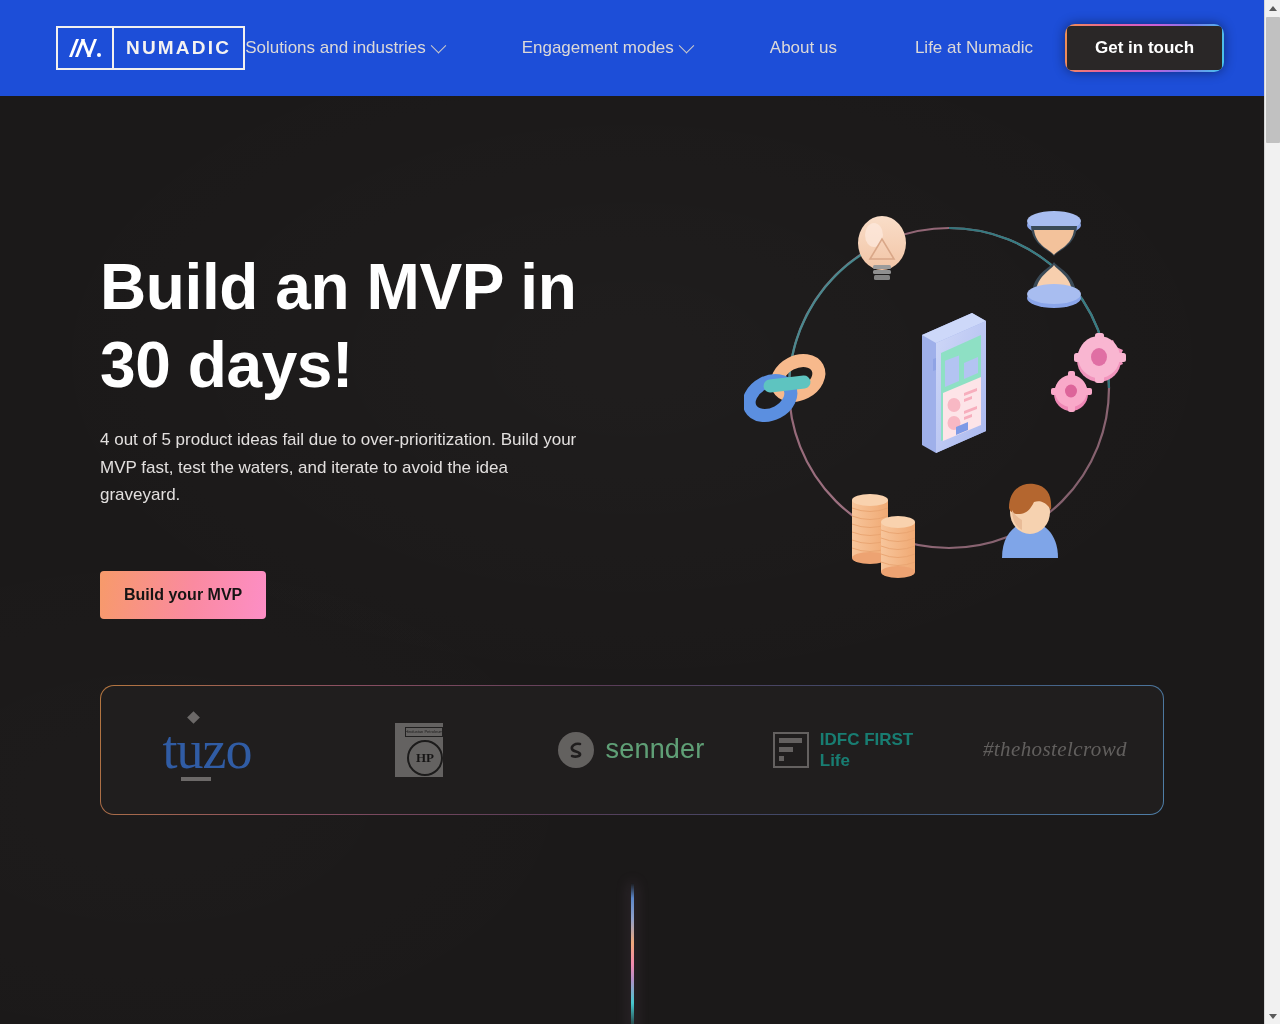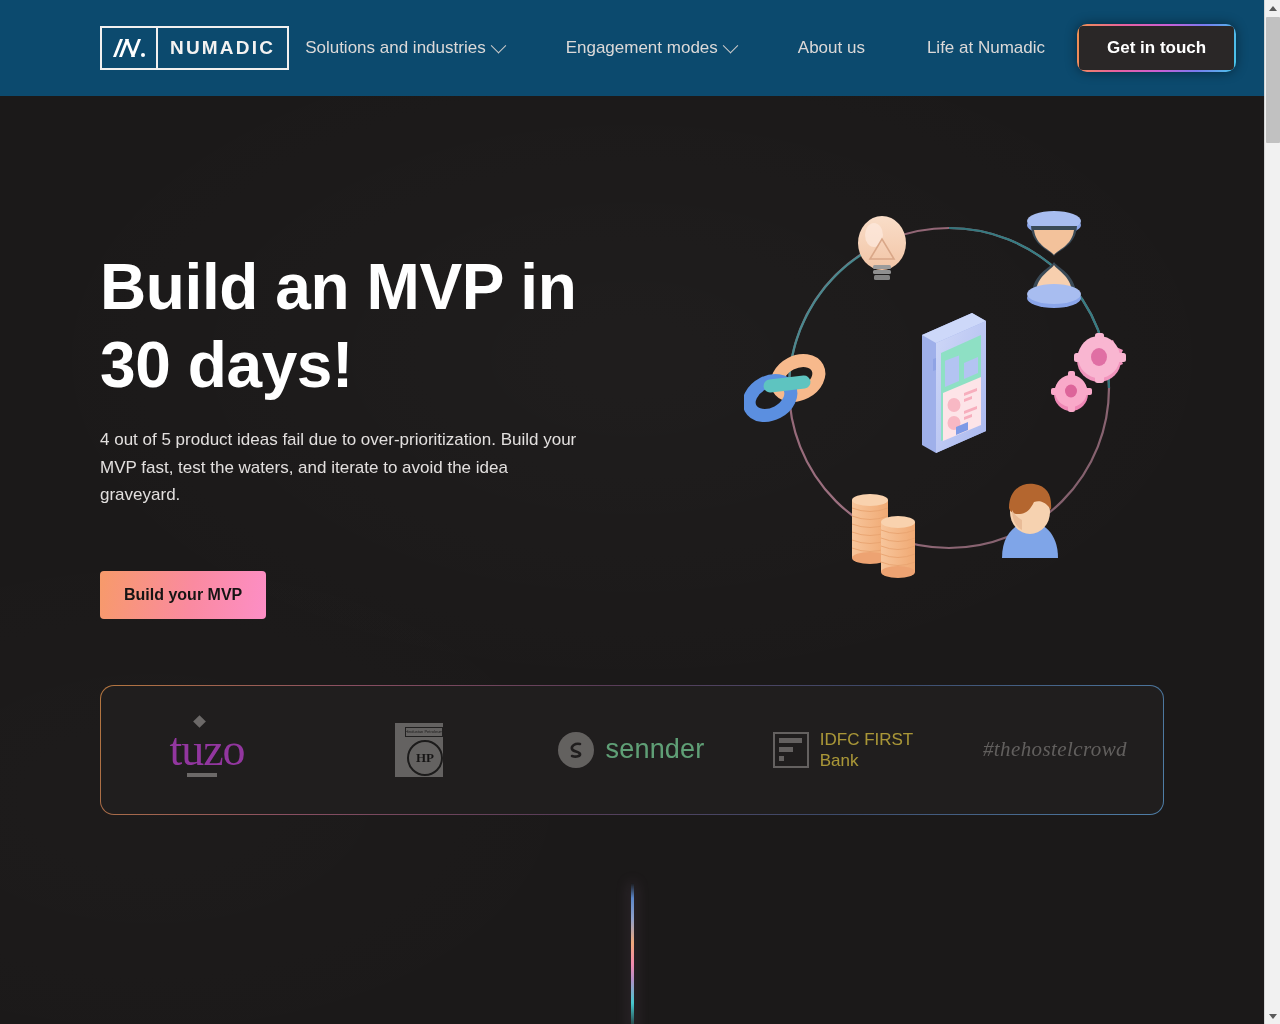--- a/index.html
+++ b/index.html
@@ -23,23 +23,23 @@
     content:""; position:absolute; inset:0; pointer-events:none;
     background:
       radial-gradient(ellipse 900px 500px at 50% 35%, rgba(255,255,255,.018), transparent 70%),
       radial-gradient(ellipse 700px 400px at 12% 78%, rgba(255,255,255,.012), transparent 70%);
   }
 
   
   .site-header{
     position:relative; z-index:6;
     height:96px;
-    background:#0c4a6e;
+    background:#1d4ed8;
     display:flex; align-items:center;
-    padding:0 100px;
+    padding:0 56px;
   }
   .brand{
     display:flex; align-items:stretch;
     height:44px;
     border:2px solid #f2f0ef;
     flex:0 0 auto;
   }
   .brand-mark{
     width:56px;
     border-right:2px solid #f2f0ef;
@@ -47,22 +47,22 @@
   }
   .brand-name{
     display:flex; align-items:center;
     padding:0 12px;
     font-size:19px; font-weight:700; letter-spacing:2.2px;
     color:#f4f2f1;
   }
 
   .nav{
     display:flex; align-items:center;
-    gap:0;
-    margin-left:16px;
+    gap:16px;
+    margin-left:0;
     flex:1 1 auto;
   }
   .nav-item{
     display:flex; align-items:center; gap:7px;
     color:#dcd9d8;
     font-size:17px;
     padding:0 32px 0 0;
     cursor:pointer;
     white-space:nowrap;
   }
@@ -139,21 +139,21 @@
     padding:0 2px 0 0;
   }
   .logo-cell{
     flex:1 1 0;
     display:flex; align-items:center; justify-content:center;
     opacity:.62;
   }
 
   .tuzo{
     font-family:"Liberation Serif", serif;
-    font-size:46px; color:#d946ef; letter-spacing:-1px;
+    font-size:54px; color:#3b82f6; letter-spacing:-1px;
     position:relative; line-height:1;
   }
   .tuzo .dia{
     position:absolute; left:26px; top:-10px;
     width:9px; height:9px; background:#9b9896; transform:rotate(45deg);
   }
   .tuzo .ul{
     position:absolute; left:18px; bottom:-4px;
     width:30px; height:4px; background:#9b9896;
   }
@@ -181,21 +181,21 @@
     width:36px; height:36px; border-radius:50%; background:#8d8a88;
     display:flex; align-items:center; justify-content:center;
   }
   .sennder .stxt{ font-size:27px; color:#86efac; letter-spacing:.2px; }
 
   .idfc{ display:flex; align-items:center; gap:11px; }
   .idfc .imark{
     width:36px; height:36px; border:2.5px solid #8e8b89; position:relative;
   }
   .idfc .imark i{ position:absolute; background:#8e8b89; display:block; }
-  .idfc .itxt{ font-size:17px; font-weight:400; color:#fde047; line-height:1.25; }
+  .idfc .itxt{ font-size:17px; font-weight:700; color:#14b8a6; line-height:1.25; }
 
   .hostel{
     font-family:"Liberation Serif", serif;
     font-style:italic; font-size:21px; color:#8a8785; letter-spacing:.4px;
   }
 
   .iocl{ display:flex; flex-direction:column; align-items:center; gap:4px; }
   .iocl .ocirc{
     width:42px; height:42px; border-radius:50%;
     background:linear-gradient(180deg,#9a9795 0%,#9a9795 50%,#8a8785 50%,#8a8785 100%);
@@ -485,21 +485,21 @@
 
       <div class="logo-cell">
         <div class="idfc">
           <div class="imark">
             <i style="left:4px;top:4px;width:23px;height:5px;"></i>
             <i style="left:4px;top:13px;width:14px;height:5px;"></i>
             <i style="left:4px;top:22px;width:5px;height:5px;"></i>
           </div>
           <div class="itxt">
             <div>IDFC FIRST</div>
-            <div>Bank</div>
+            <div>Life</div>
           </div>
         </div>
       </div>
 
       <div class="logo-cell">
         <div class="hostel">#thehostelcrowd</div>
       </div>
 
 
     </div>

